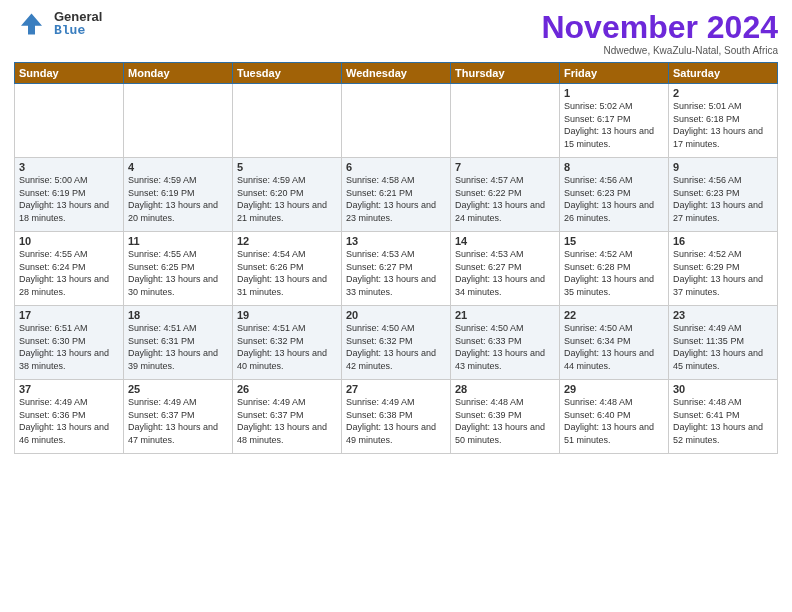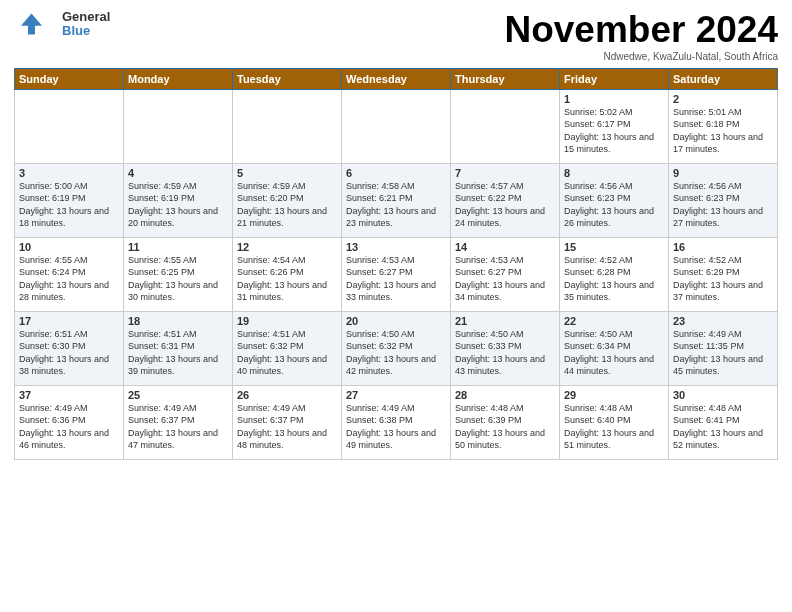--- a/index.html
+++ b/index.html
@@ -16,48 +16,49 @@
       padding: 10px 14px 8px 14px;
     }
     .header {
       display: flex;
       justify-content: space-between;
       align-items: flex-start;
       margin-bottom: 6px;
     }
     .logo {
       display: flex;
-      gap: 20px;
+      gap: 12px;
     }
     .logo-text {
       display: flex;
       flex-direction: column;
       line-height: 1.1;
     }
     .logo-general {
       font-size: 13px;
       font-weight: bold;
       color: #333;
     }
     .logo-blue {
       font-size: 13px;
       font-weight: bold;
       color: #3a7ebf;
+      font-family: Liberation Mono, monospace;
     }
     .logo-icon {
       width: 28px;
       height: 28px;
     }
     .title-block {
       text-align: right;
     }
     .month-title {
-      font-size: 37px;
-      font-weight: bold;
-      color: #000000;
+      font-size: 32px;
+      font-weight: bold;
+      color: #6d28d9;
       line-height: 1.1;
     }
     .location {
       font-size: 10px;
       color: #555;
     }
     .calendar-table {
       width: 100%;
       border-collapse: collapse;
       table-layout: fixed;

